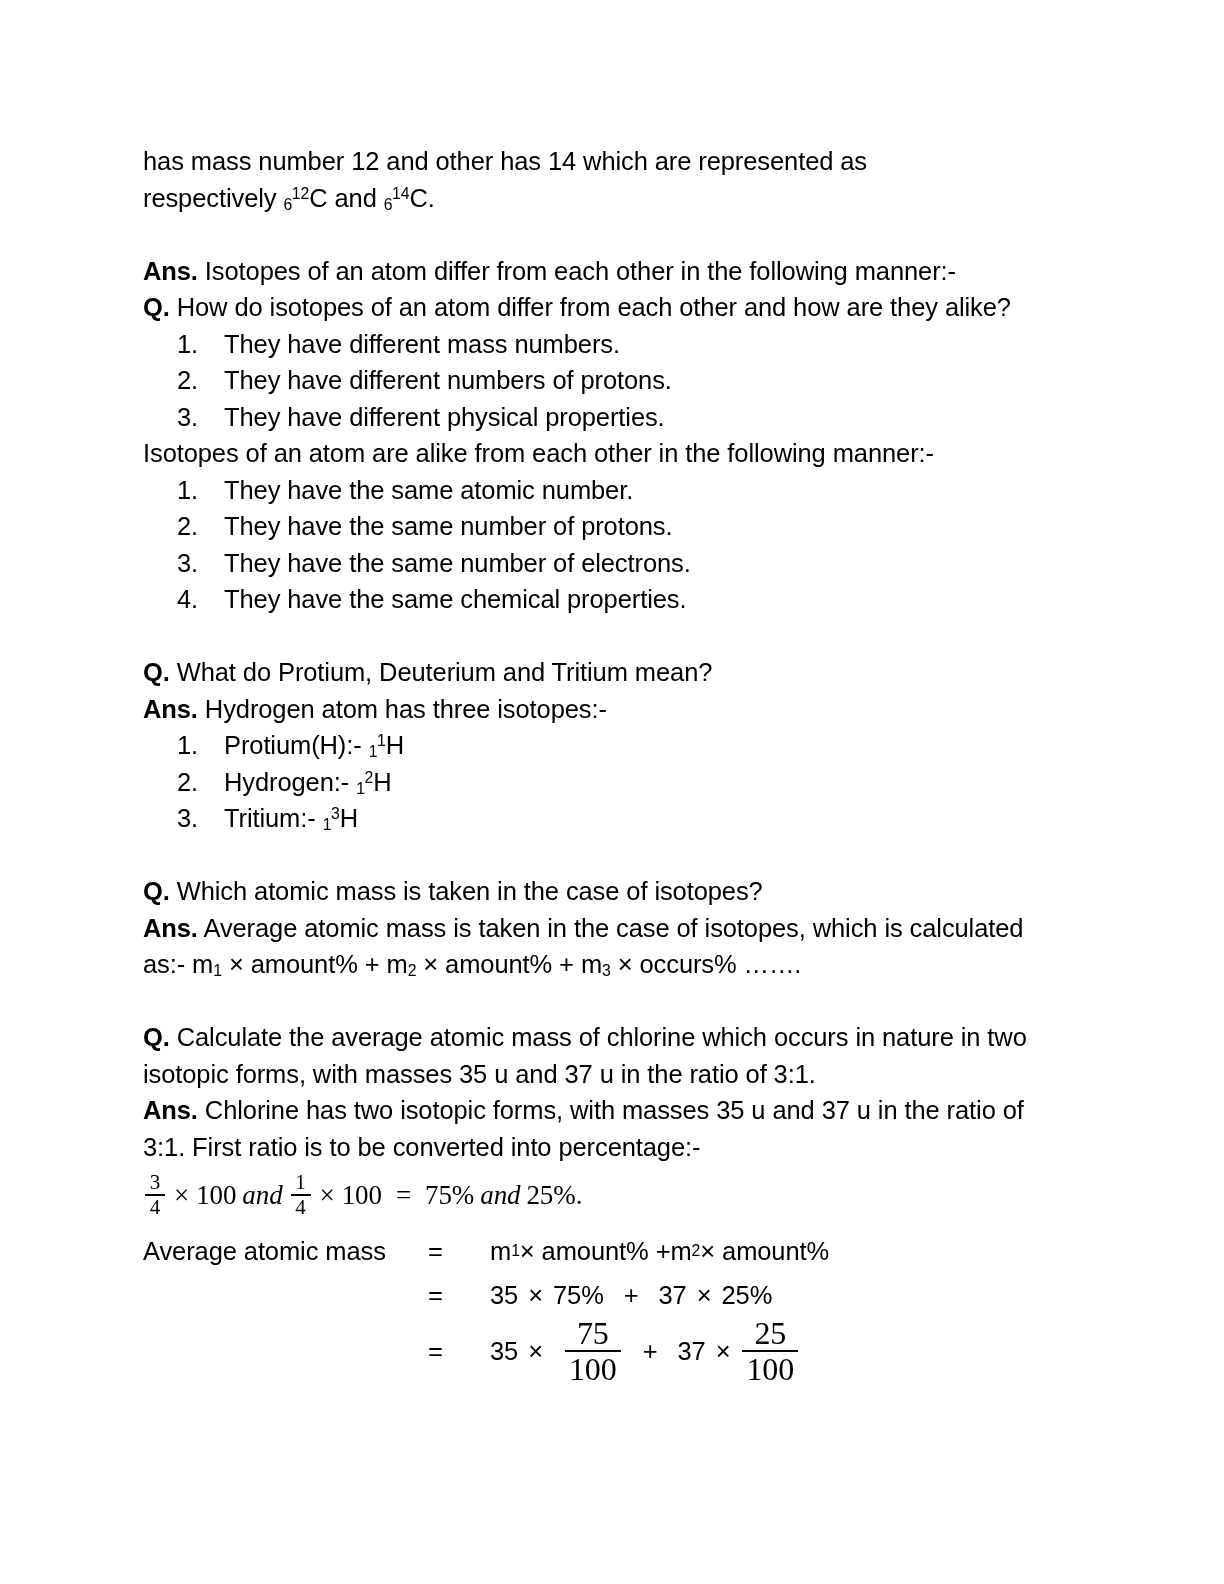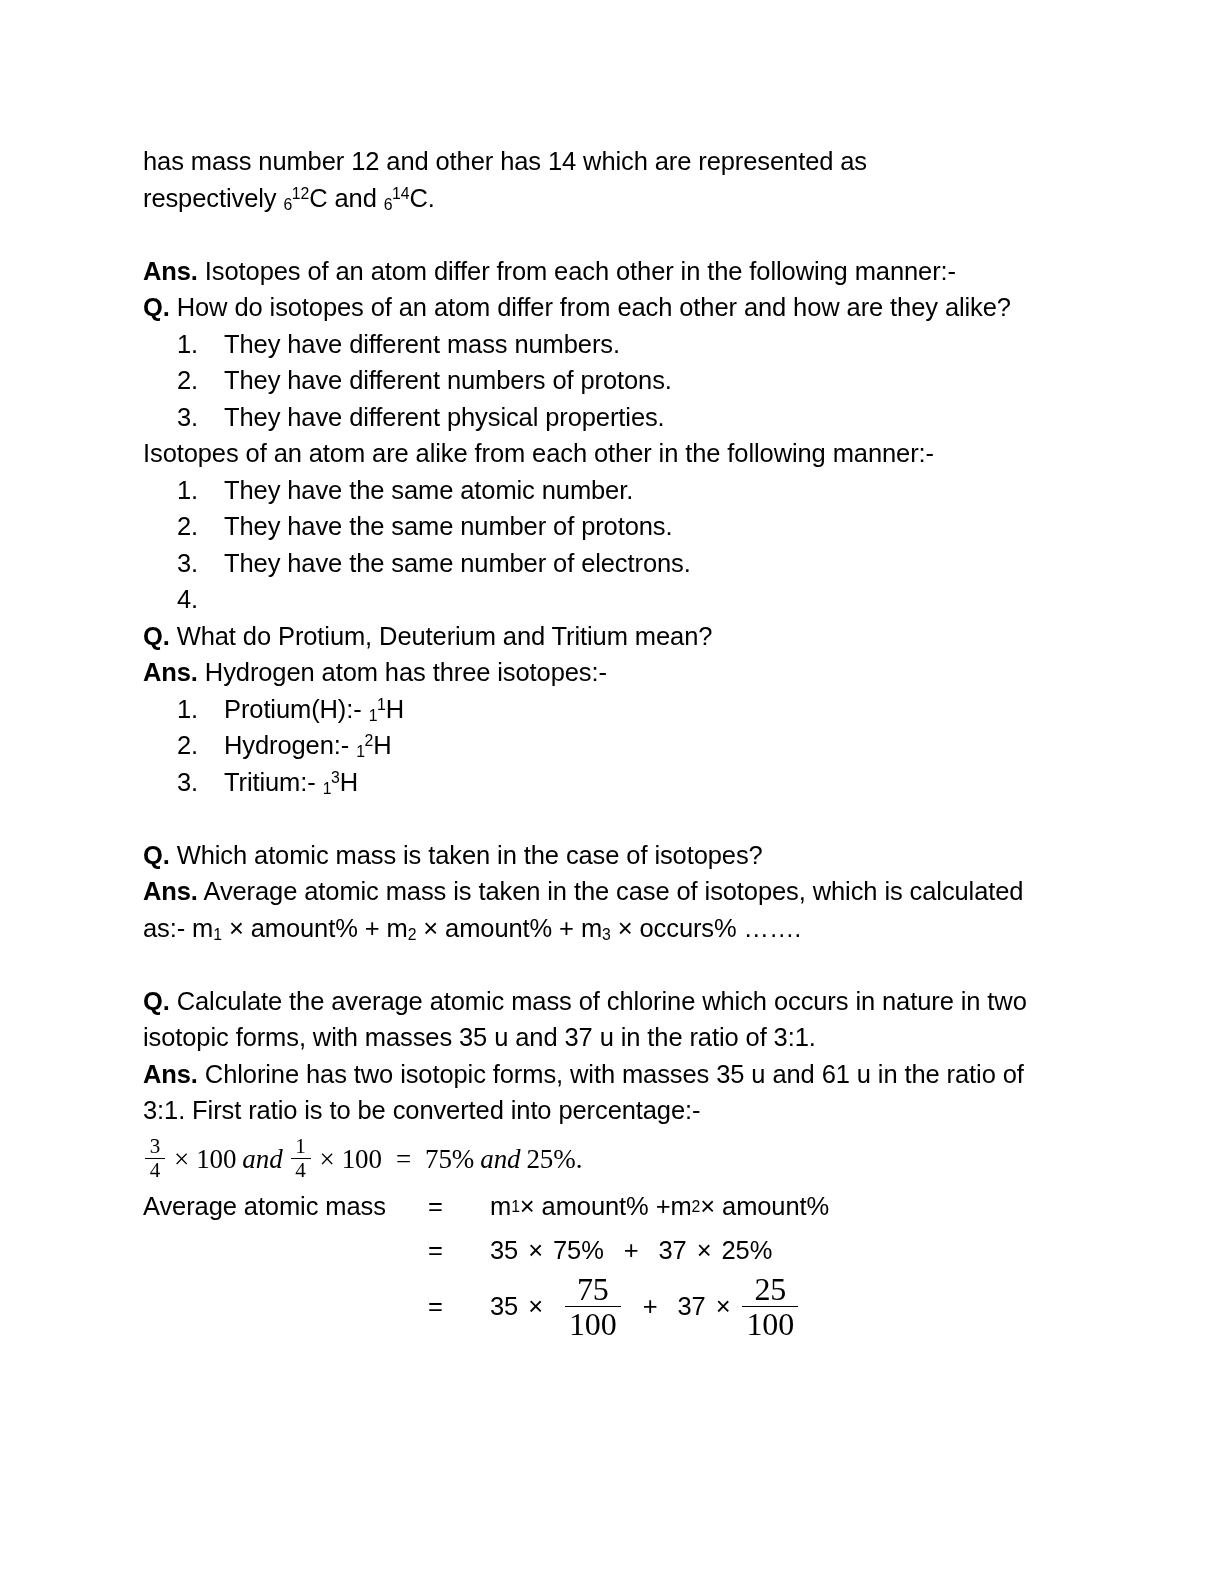--- a/index.html
+++ b/index.html
@@ -103,21 +103,21 @@
     width: 100%;
     min-width: 20px;
     height: 1.5px;
     background: #000;
   }
   .frac .denom {
     padding: 1px 4px 0 4px;
   }
   
   .eqblock {
-    margin-top: 0;
+    margin-top: 8px;
   }
   .eqrow {
     display: flex;
     align-items: center;
     min-height: 44px;
   }
   .eq-lhs {
     width: 285px;
     flex: none;
     font-size: 25.5px;
@@ -160,42 +160,42 @@
     <ol class="num">
       <li><span class="marker">1.</span><span>They have different mass numbers.</span></li>
       <li><span class="marker">2.</span><span>They have different numbers of protons.</span></li>
       <li><span class="marker">3.</span><span>They have different physical properties.</span></li>
     </ol>
     <p class="para">Isotopes of an atom are alike from each other in the following manner:-</p>
     <ol class="num">
       <li><span class="marker">1.</span><span>They have the same atomic number.</span></li>
       <li><span class="marker">2.</span><span>They have the same number of protons.</span></li>
       <li><span class="marker">3.</span><span>They have the same number of electrons.</span></li>
-      <li><span class="marker">4.</span></li>
+      <li><span class="marker">4.</span><span>They have the same chemical properties.</span></li>
     </ol>
 
     <div class="blank"></div>
 
     <p class="para"><b class="lbl">Q.</b><span> What do Protium, Deuterium and Tritium mean?</span></p>
     <p class="para"><b class="lbl">Ans.</b><span> Hydrogen atom has three isotopes:-</span></p>
     <ol class="num">
       <li><span class="marker">1.</span><span>Protium(H):- </span><span class="iso-sub">1</span><span class="iso-sup">1</span><span>H</span></li>
       <li><span class="marker">2.</span><span>Hydrogen:- </span><span class="iso-sub">1</span><span class="iso-sup">2</span><span>H</span></li>
       <li><span class="marker">3.</span><span>Tritium:- </span><span class="iso-sub">1</span><span class="iso-sup">3</span><span>H</span></li>
     </ol>
 
     <div class="blank"></div>
 
     <p class="para"><b class="lbl">Q.</b><span> Which atomic mass is taken in the case of isotopes?</span></p>
     <p class="para"><b class="lbl">Ans.</b><span> Average atomic mass is taken in the case of isotopes, which is calculated as:- </span><span>m</span><sub>1</sub><span> × amount% + </span><span>m</span><sub>2</sub><span> × amount% + </span><span>m</span><sub>3</sub><span> × occurs% …….</span></p>
 
     <div class="blank"></div>
 
     <p class="para"><b class="lbl">Q.</b><span> Calculate the average atomic mass of chlorine which occurs in nature in two isotopic forms, with masses 35 u and 37 u in the ratio of 3:1.</span></p>
-    <p class="para"><b class="lbl">Ans.</b><span> Chlorine has two isotopic forms, with masses 35 u and 61 u in the ratio of 3:1. First ratio is to be converted into percentage:-</span></p>
+    <p class="para"><b class="lbl">Ans.</b><span> Chlorine has two isotopic forms, with masses 35 u and 37 u in the ratio of 3:1. First ratio is to be converted into percentage:-</span></p>
 
     <div class="mathline">
       <span class="frac">
         <span class="numer">3</span>
         <span class="bar"></span>
         <span class="denom">4</span>
       </span>
       <span class="op">×</span>
       <span>100</span>
       <span class="it">and</span>

